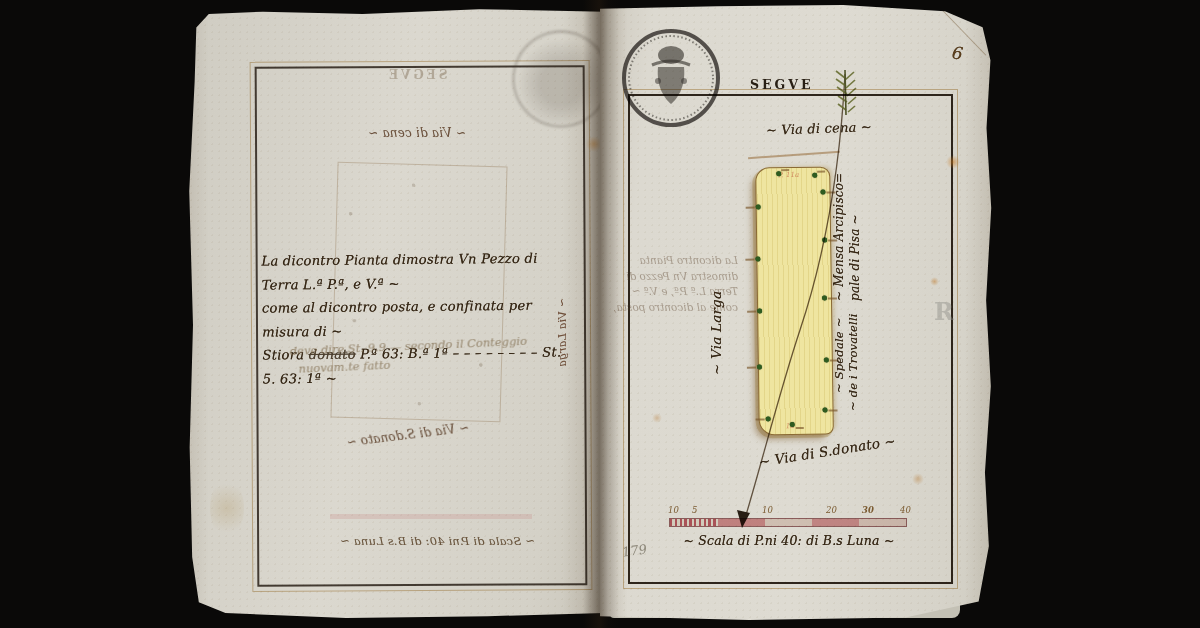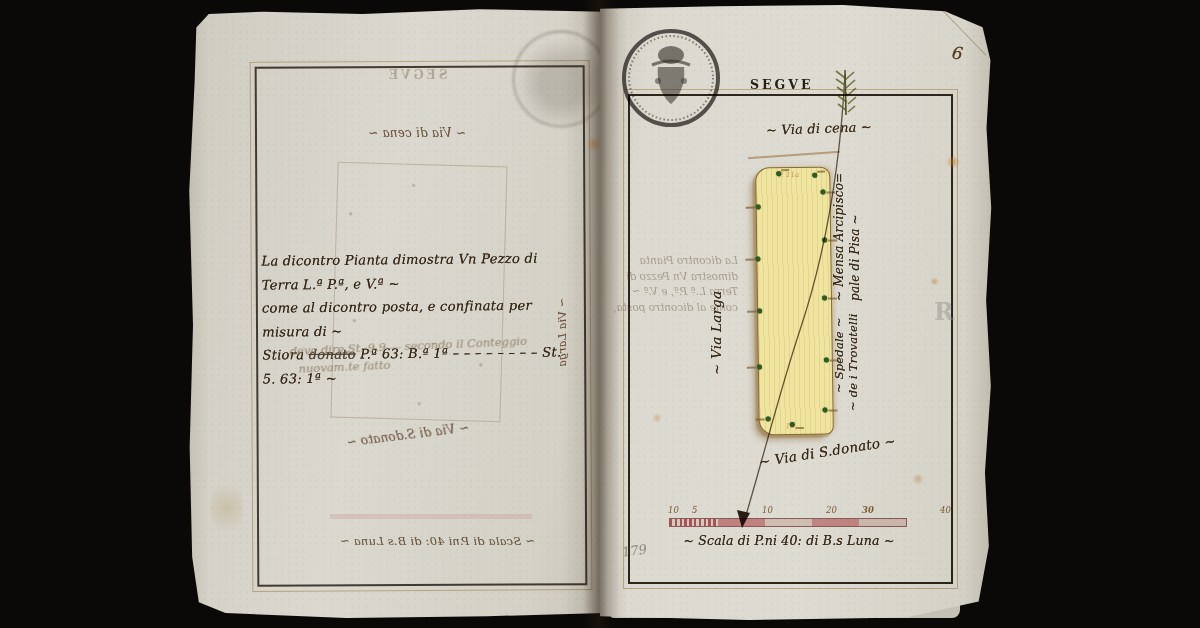--- a/index.html
+++ b/index.html
@@ -159,21 +159,21 @@
     </div>
 
     <div class="ink hand" style="position:absolute;left:158px;top:438px;font-size:13.5px;transform:rotate(-9deg);">~ Via di S.donato ~</div>
 
     <div style="position:absolute;left:64px;top:500px;width:250px;height:52px;">
       <span class="tick-label" style="left:4px;">10</span>
       <span class="tick-label" style="left:28px;">5</span>
       <span class="tick-label" style="left:98px;">10</span>
       <span class="tick-label" style="left:162px;">20</span>
       <span class="tick-label" style="left:198px;font-weight:bold;">30</span>
-      <span class="tick-label" style="left:236px;margin-left:40px;">40</span>
+      <span class="tick-label" style="left:236px;">40</span>
       <div style="position:absolute;left:5px;top:13px;width:236px;height:7px;border:1px solid rgba(138,74,80,.8);
                   background:#f3efe6;mix-blend-mode:multiply;">
         <div class="seg" style="left:0;width:48px;background:repeating-linear-gradient(90deg,#c4606a 0 2.4px,#f3efe6 2.4px 4.8px);"></div>
         <div class="seg" style="left:48px;width:47px;background:rgba(215,127,135,.8);"></div>
         <div class="seg" style="left:95px;width:47px;background:rgba(215,127,135,.15);"></div>
         <div class="seg" style="left:142px;width:47px;background:rgba(215,127,135,.75);"></div>
         <div class="seg" style="left:189px;width:47px;background:rgba(215,127,135,.2);"></div>
       </div>
       <div class="ink hand" style="position:absolute;left:0;top:28px;width:100%;text-align:center;font-size:12.5px;">~ Scala di P.ni 40: di B.s Luna ~</div>
     </div>

